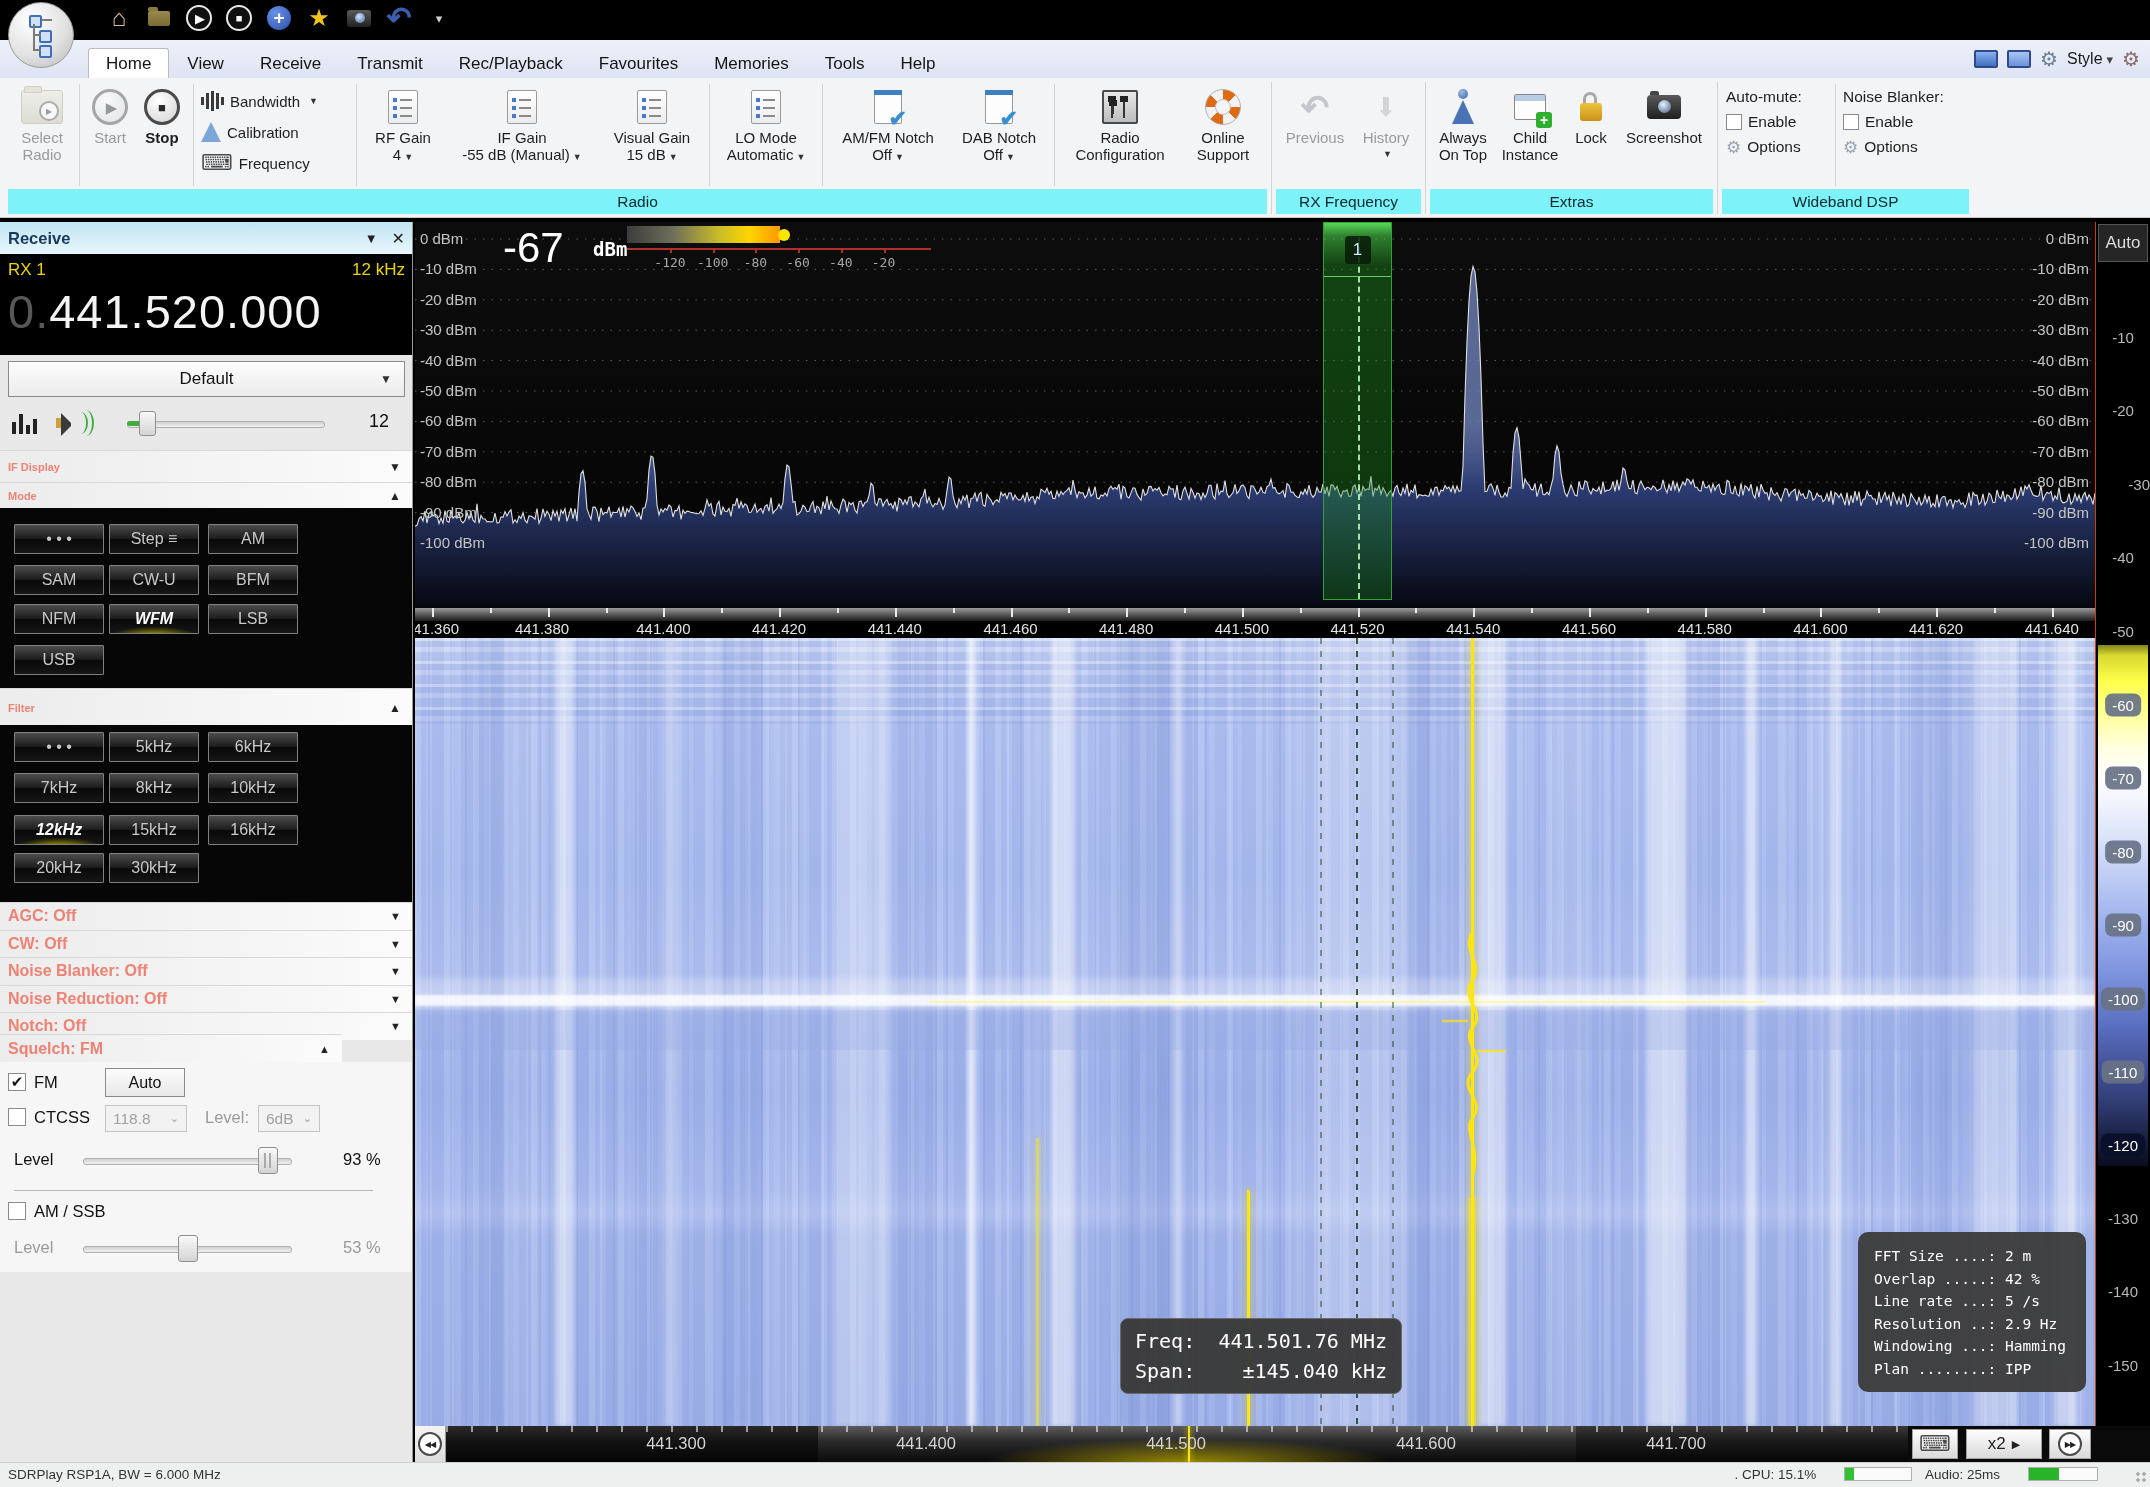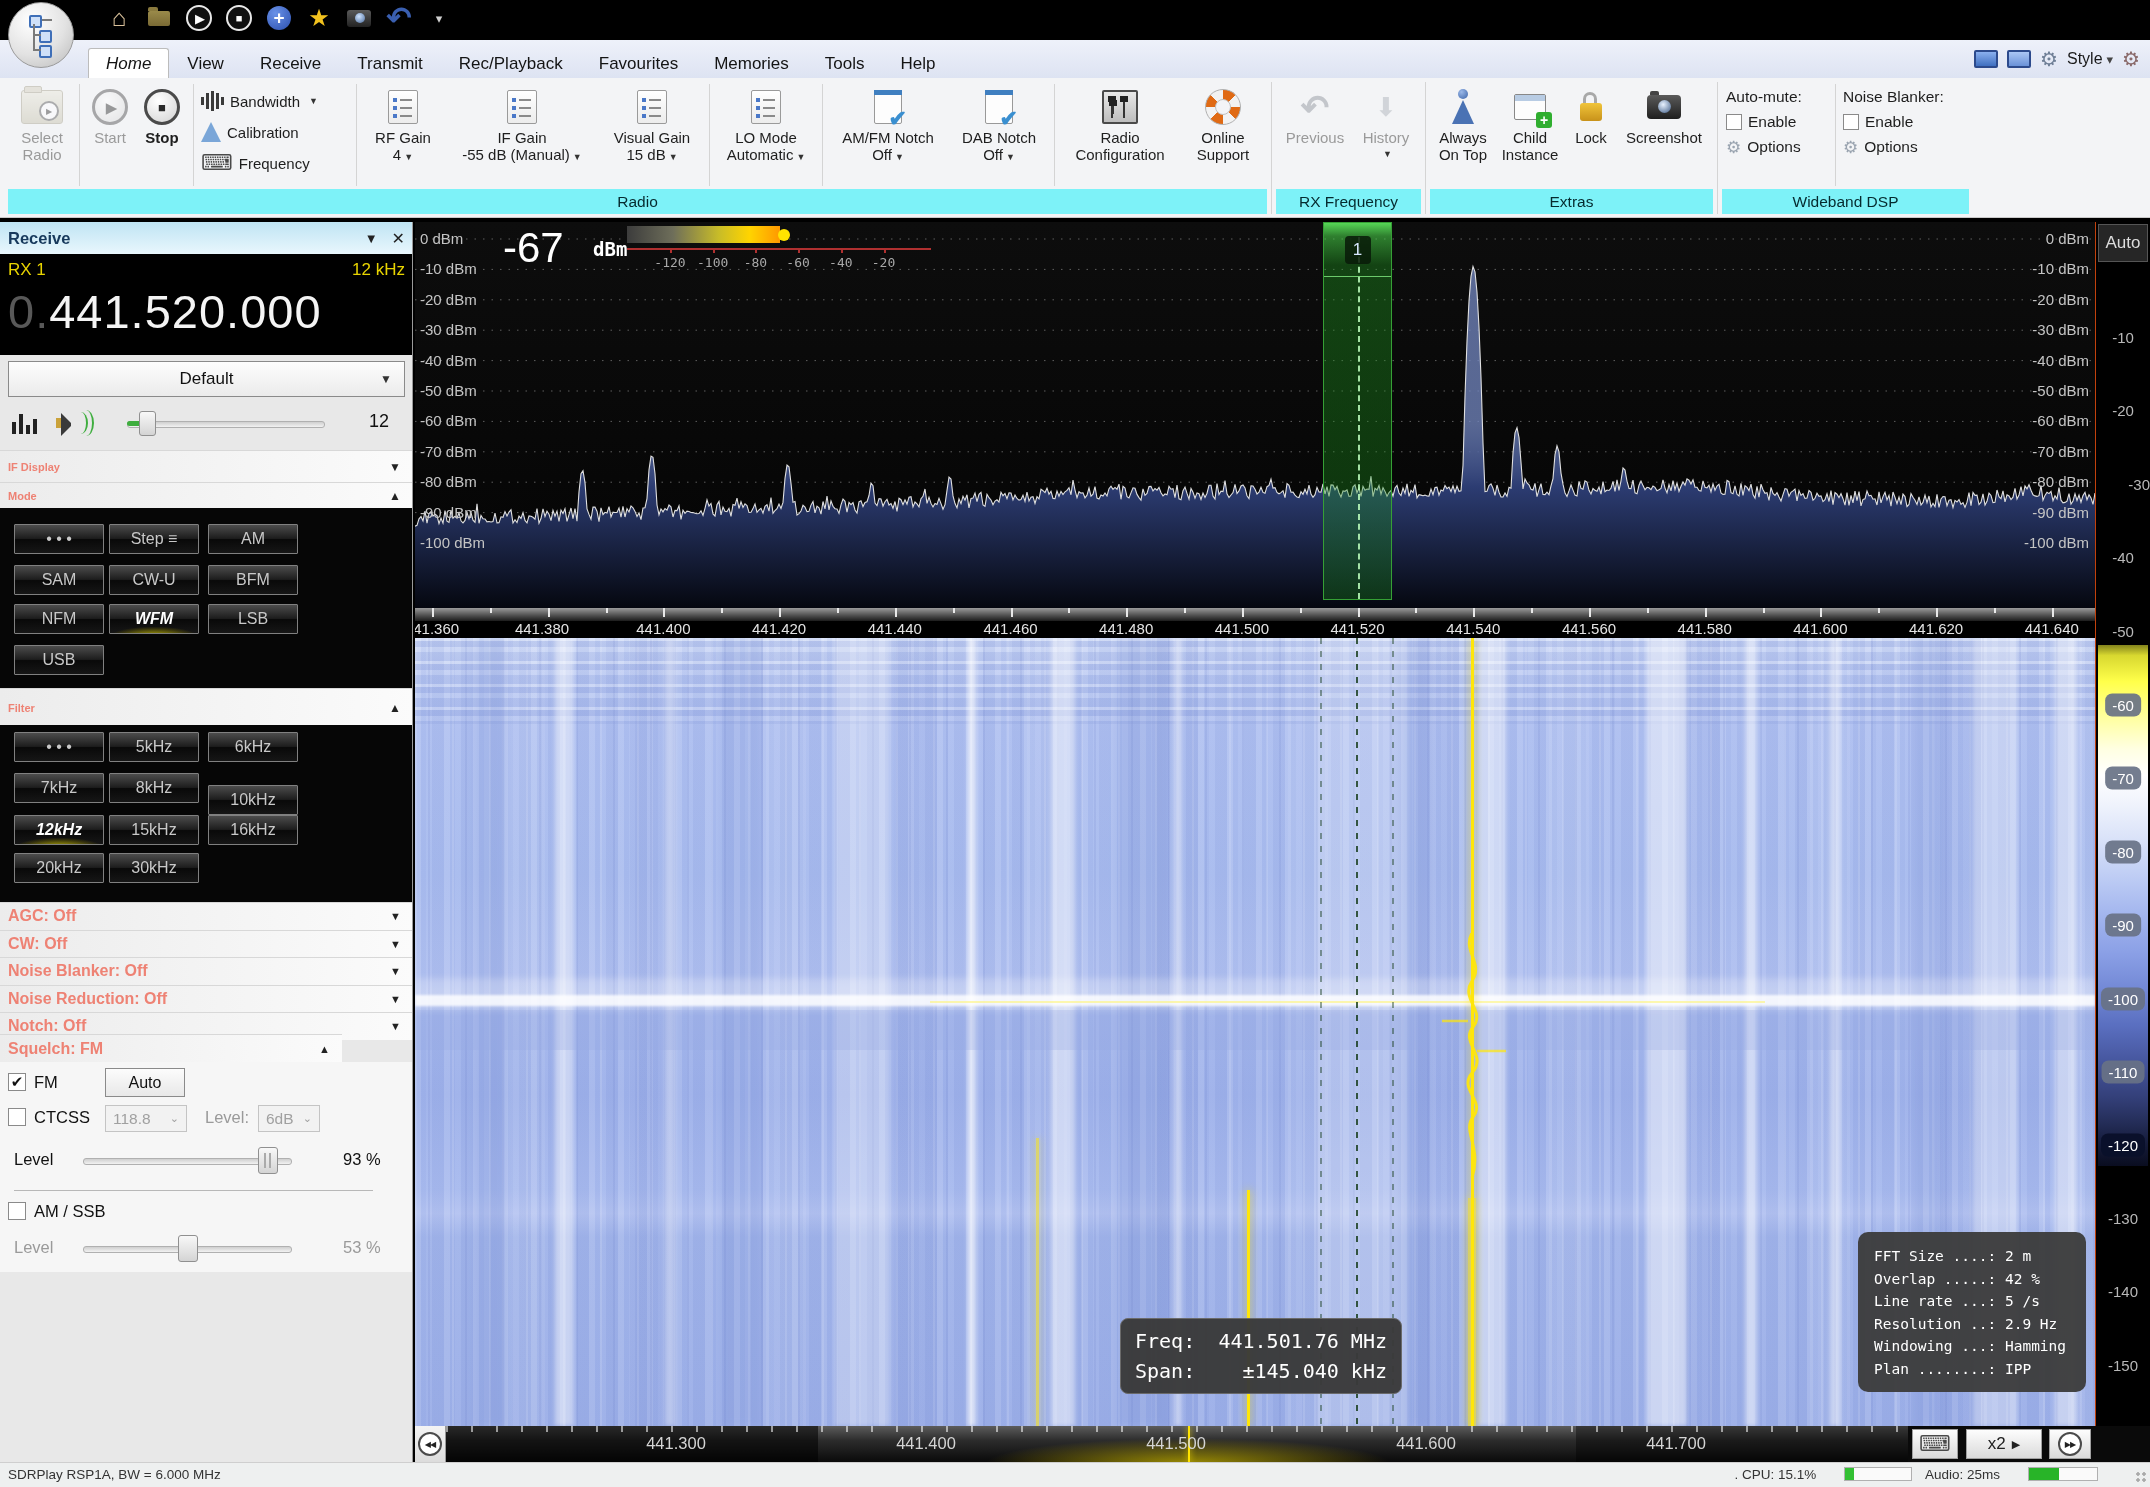--- a/index.html
+++ b/index.html
@@ -25,21 +25,21 @@
 
   
   #appicon{position:absolute;left:8px;top:2px;width:64px;height:64px;border-radius:50%;background:radial-gradient(circle at 35% 28%,#ffffff,#e2e2e2 55%,#bdbdbd 95%);border:1px solid #9a9a9a;z-index:30;}
   #appicon .nd{position:absolute;width:9px;height:9px;background:#cfe0f8;border:2px solid #3f6fb8;border-radius:2px;}
   #appicon .ln{position:absolute;background:#7a7a7a;}
 
   
   #menubar{position:absolute;left:0;top:40px;width:2150px;height:38px;background:linear-gradient(#eef1fa,#dde3f2);border-bottom:1px solid #c5cde0;}
   #menu-tabs{position:absolute;left:88px;bottom:0;display:flex;align-items:flex-end;}
   .tab{height:29px;line-height:29px;padding:0 17px;font-size:17px;color:#141414;border:1px solid transparent;border-bottom:none;}
-  .tab.active{background:#fff;border-color:#bcbcbc;border-radius:3px 3px 0 0;font-style:italic;}
+  .tab.active{background:#fff;border-color:#bcbcbc;border-radius:3px 3px 0 0;}
   #menu-right{position:absolute;right:10px;top:0;height:38px;display:flex;align-items:center;gap:9px;}
   .mini-mon{width:20px;height:14px;background:linear-gradient(#8ab0ee,#3f6fc0);border:2px solid #2c4a8c;border-radius:2px;}
   .gear{color:#6f7f96;font-size:20px;line-height:1;}
   #style-btn{font-size:16px;color:#1a1a1a;display:flex;align-items:center;gap:4px;}
 
   
   #ribbon{position:absolute;left:0;top:78px;width:2150px;height:140px;background:#f3f4f6;border-bottom:1px solid #c9c9c9;box-sizing:border-box;}
   #ribbon-inner{position:absolute;left:8px;top:2px;display:flex;align-items:stretch;height:136px;}
   .rgroup{display:flex;flex-direction:column;}
   .rg-content{display:flex;align-items:stretch;gap:5px;height:108px;padding:0 4px;}
@@ -554,21 +554,21 @@
       <span class="t">Filter</span>
         <span class="arr">▲</span>
     </div>
     <div class="blackarea" style="top:503px;height:177px;">
       <div id="filter-grid">
           <div class="gbtn" style="left: 14px; top: 7px;">• • •</div>
           <div class="gbtn" style="left: 109px; top: 7px;">5kHz</div>
           <div class="gbtn" style="left: 208px; top: 7px;">6kHz</div>
           <div class="gbtn" style="left: 14px; top: 48px;">7kHz</div>
           <div class="gbtn" style="left: 109px; top: 48px;">8kHz</div>
-          <div class="gbtn" style="left: 208px; top: 48px; margin-top: 12px;">10kHz</div>
+          <div class="gbtn" style="left: 208px; top: 48px;">10kHz</div>
           <div class="gbtn active" style="left: 14px; top: 90px;">12kHz</div>
           <div class="gbtn" style="left: 109px; top: 90px;">15kHz</div>
           <div class="gbtn" style="left: 208px; top: 90px;">16kHz</div>
           <div class="gbtn" style="left: 14px; top: 128px;">20kHz</div>
           <div class="gbtn" style="left: 109px; top: 128px;">30kHz</div>
         </div>
     </div>
 
     <div id="collapsed-list" class="abs" style="left:0;top:680px;width:413px;">
         <div class="crow">

